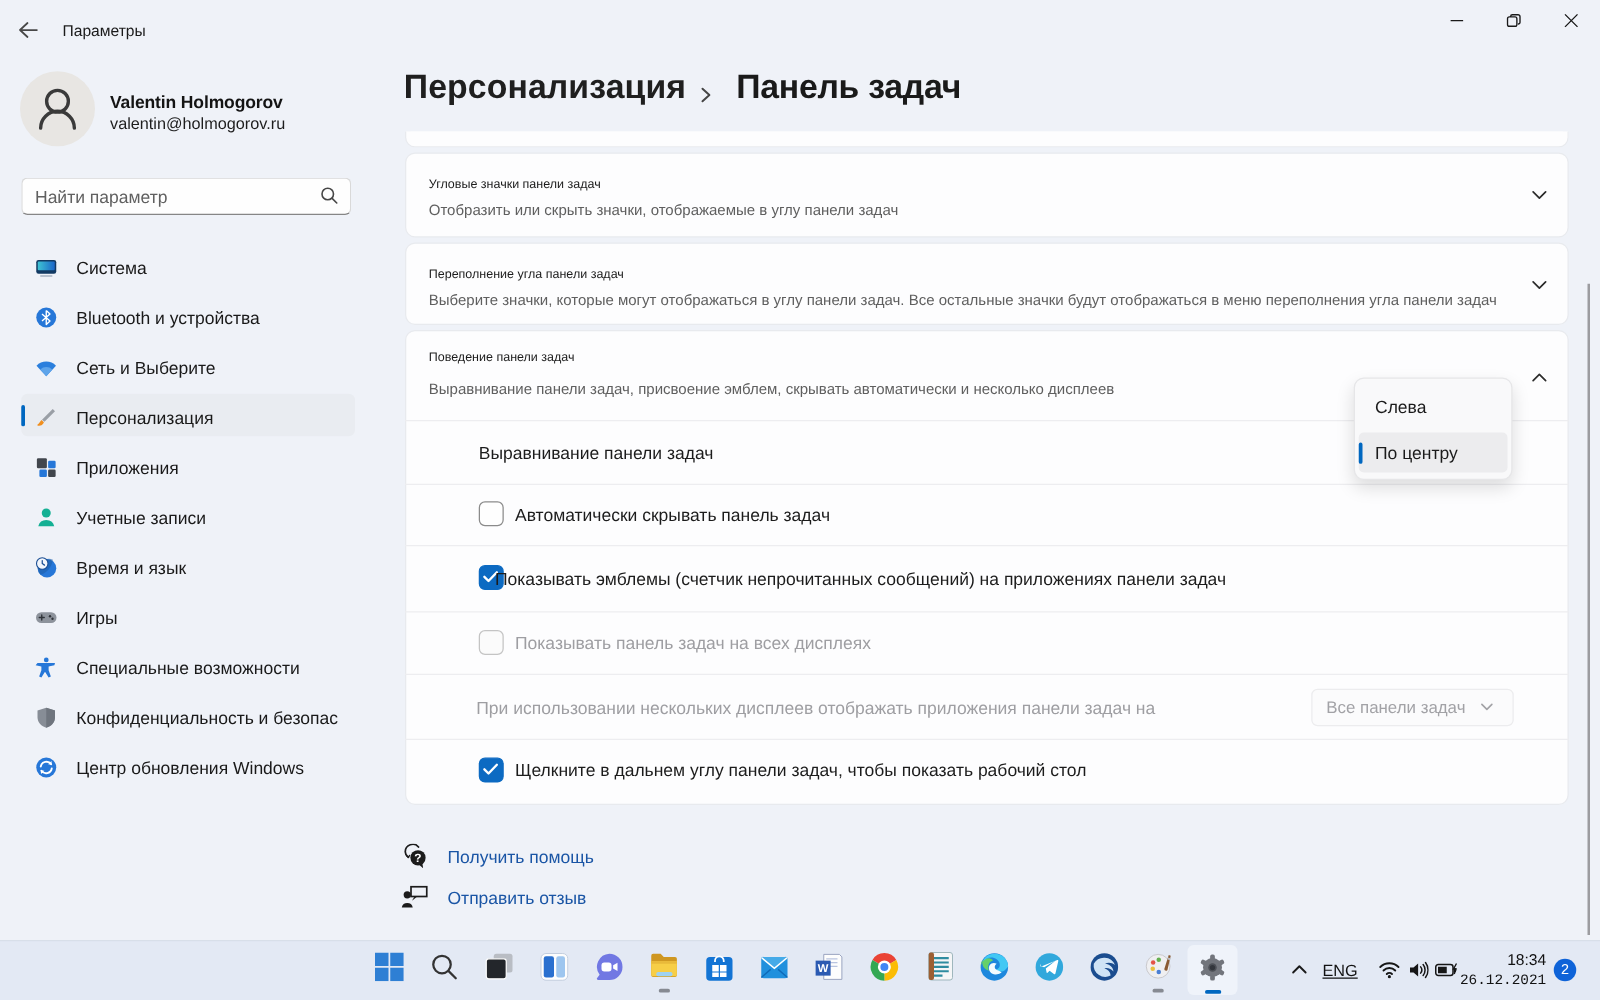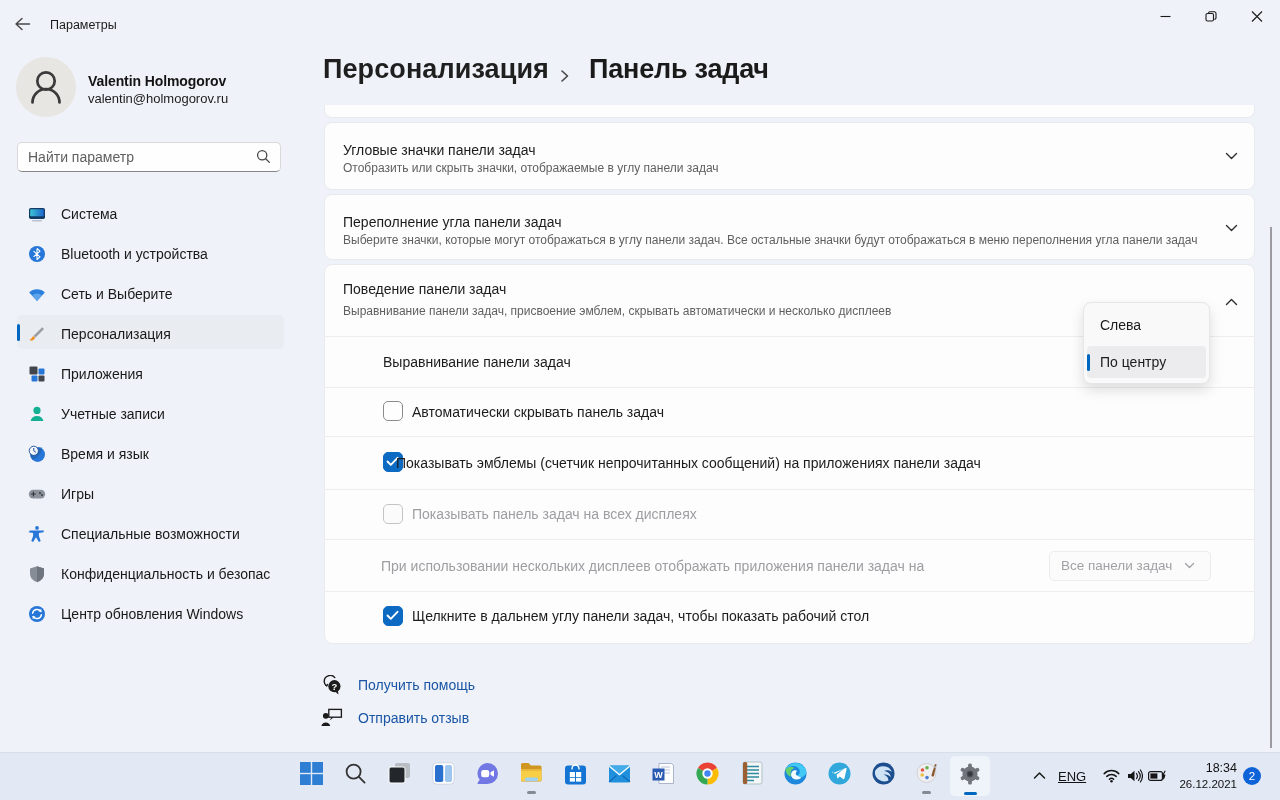--- a/index.html
+++ b/index.html
@@ -1,20 +1,20 @@
 <!DOCTYPE html>
 <html><head><meta charset="utf-8">
 <style>
 html,body{margin:0;padding:0;}
 body{width:1280px;height:800px;overflow:hidden;position:relative;
  font-family:"Liberation Sans",sans-serif;background:#eff2f8;color:#1b1b1b;}
 .abs{position:absolute;}
 .card{position:absolute;left:324px;width:931px;background:#fdfdfe;
  border:1px solid #e8eaee;border-radius:8px;box-sizing:border-box;}
-.ctitle{font-size:14px;color:#1c1c1c;text-align:right;}
+.ctitle{font-size:10px;color:#1c1c1c;text-align:right;}
 .csub{font-size:12px;color:#5f5f5f;}
 .sep{position:absolute;left:324px;width:931px;height:1px;background:#ededf0;}
 .chev{position:absolute;}
 .cb{position:absolute;width:20px;height:20px;border-radius:5px;box-sizing:border-box;}
 .cb.off{background:#fefefe;border:1px solid #8b8b8b;}
 .cb.dis{background:#fbfbfb;border:1px solid #c4c4c4;}
 .cb.on{background:#0c6ac2;border:1px solid #0c6ac2;}
 .rowtxt{position:absolute;font-size:14px;color:#1c1c1c;white-space:nowrap;}
 .gray{color:#9e9ea2;}
 .navitem{position:absolute;left:17px;width:267px;height:34px;border-radius:5px;overflow:hidden;}
@@ -393,14 +393,14 @@
  <path d="M1 5 h2.8 L7.5 1.8 V12.2 L3.8 9 H1Z" fill="#161616"></path>
  <path d="M9.5 4.5 a4 4 0 0 1 0 5 M11.5 2.6 a7 7 0 0 1 0 8.8 M13.4 1 a9.8 9.8 0 0 1 0 12" fill="none" stroke="#161616" stroke-width="1.2" stroke-linecap="round"></path>
 </svg>
 <svg class="abs" style="left:1148px;top:770px" width="20" height="12" viewBox="0 0 20 12">
  <rect x="0.6" y="1.6" width="13.8" height="8.8" rx="2" fill="none" stroke="#161616" stroke-width="1.2"></rect>
  <rect x="2.4" y="3.4" width="7" height="5.2" fill="#161616"></rect>
  <path d="M15 4 v4 a1.8 1.8 0 0 0 0-4Z" fill="#161616"></path>
  <path d="M17.2 0.8 l-2.4 4.4 h2 l-1.4 4" stroke="#161616" stroke-width="1.1" fill="none"></path>
 </svg>
 <div class="abs" style="right:43px;top:761px;font-size:12.5px;color:#121212;text-align:right;">18:34</div>
-<div class="abs" style="right:43px;top:778px;font-size:11.5px;color:#121212;text-align:right;">26.12.2021</div>
+<div class="abs" style="right:43px;top:778px;font-size:11.5px;color:#121212;text-align:right;font-family:Liberation Mono, monospace;">26.12.2021</div>
 <div class="abs" style="left:1243px;top:767px;width:18px;height:18px;border-radius:50%;background:#0e63d8;color:#fff;font-size:11.5px;text-align:center;line-height:18px;">2</div>
 
 </body></html>

